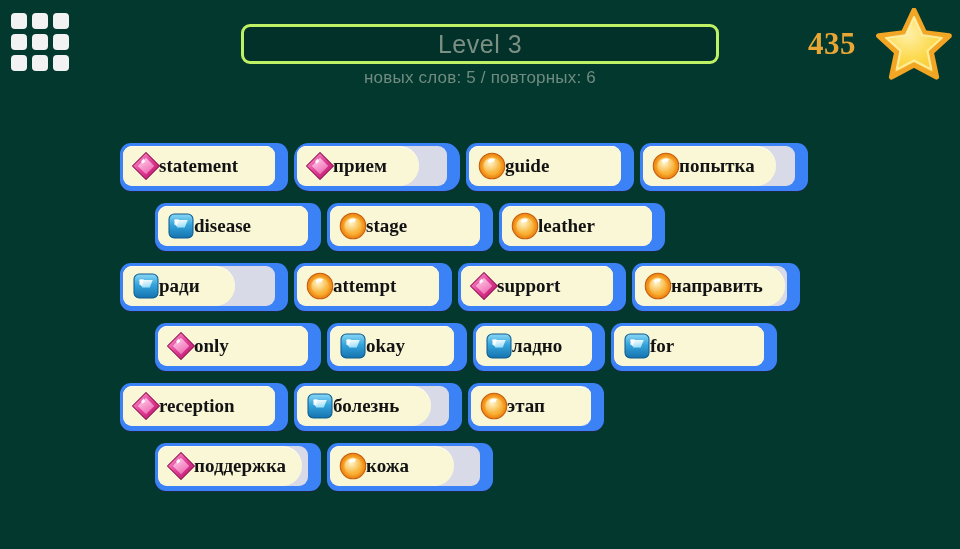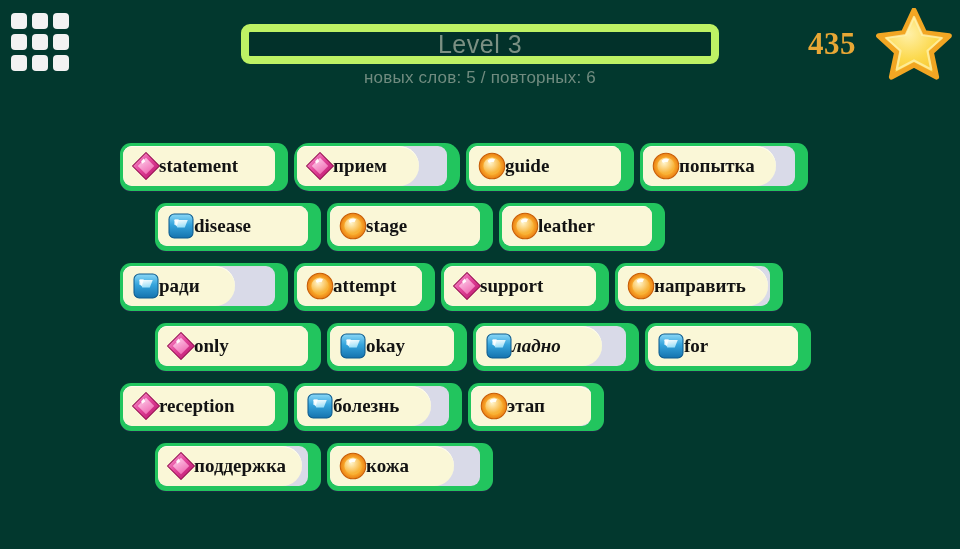--- a/index.html
+++ b/index.html
@@ -39,21 +39,21 @@
     display: block;
     width: 16px; height: 16px;
     background: #f2f2f2;
     border-radius: 4px;
   }
 
   #level-panel {
     position: absolute;
     left: 241px; top: 24px;
     width: 478px; height: 40px;
-    border: 8px solid #bef264;
+    border: 3px solid #bef264;
     border-radius: 9px;
     background: #02312a;
     display: flex;
     align-items: center;
     justify-content: center;
   }
   #level-title {
     font-family: "Liberation Sans", "DejaVu Sans", sans-serif;
     font-size: 25px;
     font-weight: normal;
@@ -103,21 +103,21 @@
     height: 60px;
     align-items: flex-start;
   }
 
   
   .tile {
     position: relative;
     height: 48px;
     margin-right: 6px;
     border-radius: 11px;
-    background: #22c55e;          
+    background: #3b82f6;          
     padding: 3px 13px 5px 3px;
     cursor: pointer;
     box-shadow: 0 1px 0 #1d2a44;
   }
   .tile-inner {
     position: relative;
     height: 100%;
     border-radius: 9px;
     background: #d9dae8;          
     overflow: hidden;
@@ -295,21 +295,21 @@
           <div class="tile-content">
             <svg class="gem" viewBox="0 0 40 40">
               <rect x="4" y="4" width="32" height="32" rx="7" fill="url(#gBlueA)" stroke="#0E5C8F" stroke-width="1.4"></rect>
               <path d="M11 12 L29 12 L25 22 L15 22 Z" fill="url(#gBlueB)"></path>
               <path d="M11.5 11 L17 11 L14.5 20 L11 18 Z" fill="#FFFFFF" opacity="0.85"></path>
             </svg>
             <span class="tile-label">ради</span>
           </div>
         </div>
       </div>
-      <div class="tile" style="width: 141px; text-align: center;">
+      <div class="tile" style="width: 158px; text-align: center;">
         <div class="tile-inner">
           <div class="tile-fill" style="width: 166px;"></div>
           <div class="tile-content">
             <svg class="gem" viewBox="0 0 40 40">
               <circle cx="20" cy="20" r="17" fill="url(#gOrangeA)" stroke="#C75D06" stroke-width="1.4"></circle>
               <circle cx="20" cy="20" r="11.5" fill="url(#gOrangeB)"></circle>
               <path d="M14 13 A9 9 0 0 1 24 11 L22 15 A6 6 0 0 0 16 16 Z" fill="#FFFFFF" opacity="0.92"></path>
             </svg>
             <span class="tile-label">attempt</span>
           </div>
@@ -362,21 +362,21 @@
           <div class="tile-content">
             <svg class="gem" viewBox="0 0 40 40">
               <rect x="4" y="4" width="32" height="32" rx="7" fill="url(#gBlueA)" stroke="#0E5C8F" stroke-width="1.4"></rect>
               <path d="M11 12 L29 12 L25 22 L15 22 Z" fill="url(#gBlueB)"></path>
               <path d="M11.5 11 L17 11 L14.5 20 L11 18 Z" fill="#FFFFFF" opacity="0.85"></path>
             </svg>
             <span class="tile-label">okay</span>
           </div>
         </div>
       </div>
-      <div class="tile" style="width: 166px; font-style: italic;">
+      <div class="tile" style="width: 132px;">
         <div class="tile-inner">
           <div class="tile-fill" style="width: 126px;"></div>
           <div class="tile-content">
             <svg class="gem" viewBox="0 0 40 40">
               <rect x="4" y="4" width="32" height="32" rx="7" fill="url(#gBlueA)" stroke="#0E5C8F" stroke-width="1.4"></rect>
               <path d="M11 12 L29 12 L25 22 L15 22 Z" fill="url(#gBlueB)"></path>
               <path d="M11.5 11 L17 11 L14.5 20 L11 18 Z" fill="#FFFFFF" opacity="0.85"></path>
             </svg>
             <span class="tile-label">ладно</span>
           </div>

